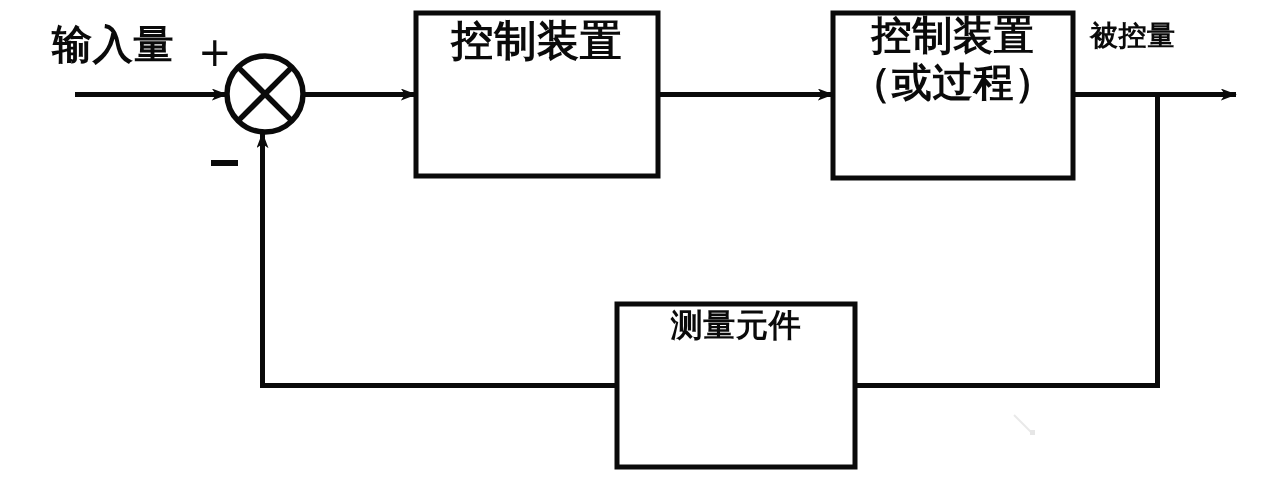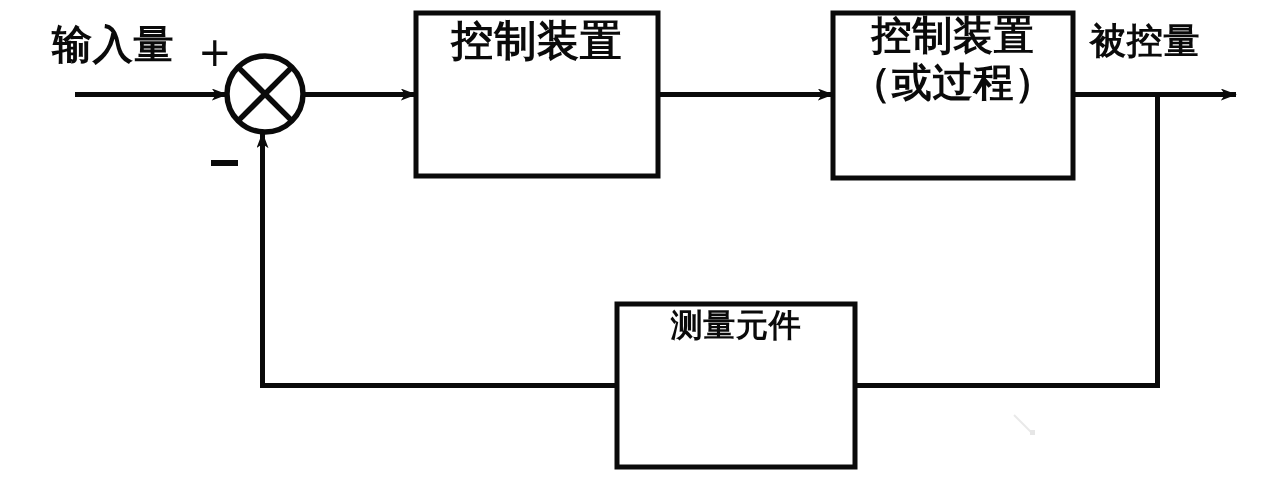--- a/index.html
+++ b/index.html
@@ -59,21 +59,21 @@
     line-height: 1;
     white-space: nowrap;
   }
 
   
   #label-controller      { left: 416px; top: 13px;  width: 242px; height: 163px; font-size: 42px; }
   #label-plant          { left: 833px; top: 13px;  width: 240px; height: 165px; font-size: 40px; line-height: 1.12; }
   #label-sensor         { left: 617px; top: 304px; width: 238px; height: 163px; font-size: 32px; }
 
   #label-input          { left: 36px;  top: 17px;  font-size: 40px; margin-left: 16px; }
-  #label-output         { left: 1090px;top: 17px;  font-size: 36px; }
+  #label-output         { left: 1090px;top: 17px;  font-size: 28px; }
 
   #glyph-plus           { left: 198px; top: 32px;  font-size: 40px; }
   #glyph-minus          { left: 208px; top: 140px; font-size: 40px; }
 
   
   #scan-artifact {
     position: absolute;
     left: 1012px;
     top: 413px;
     width: 26px;

